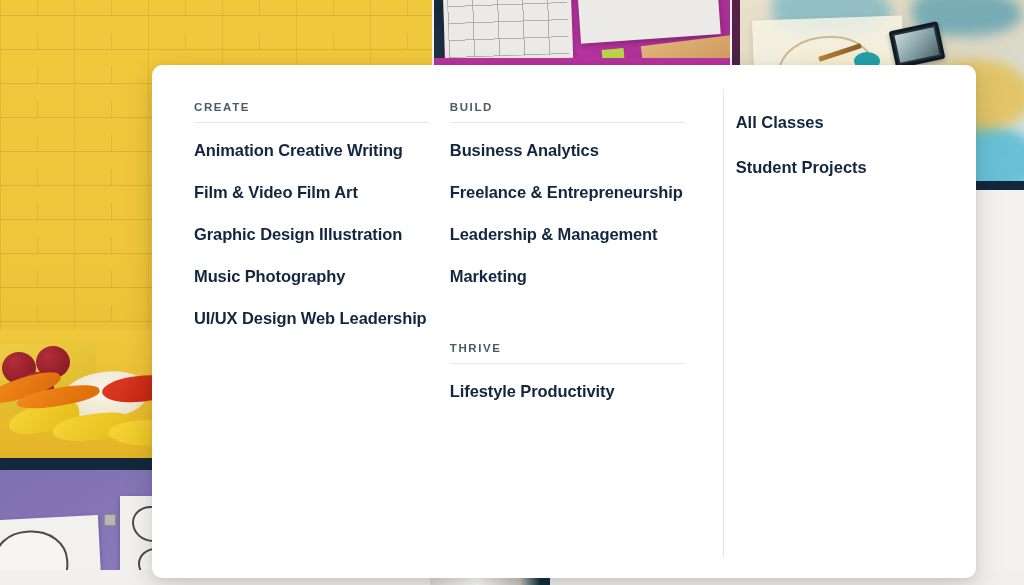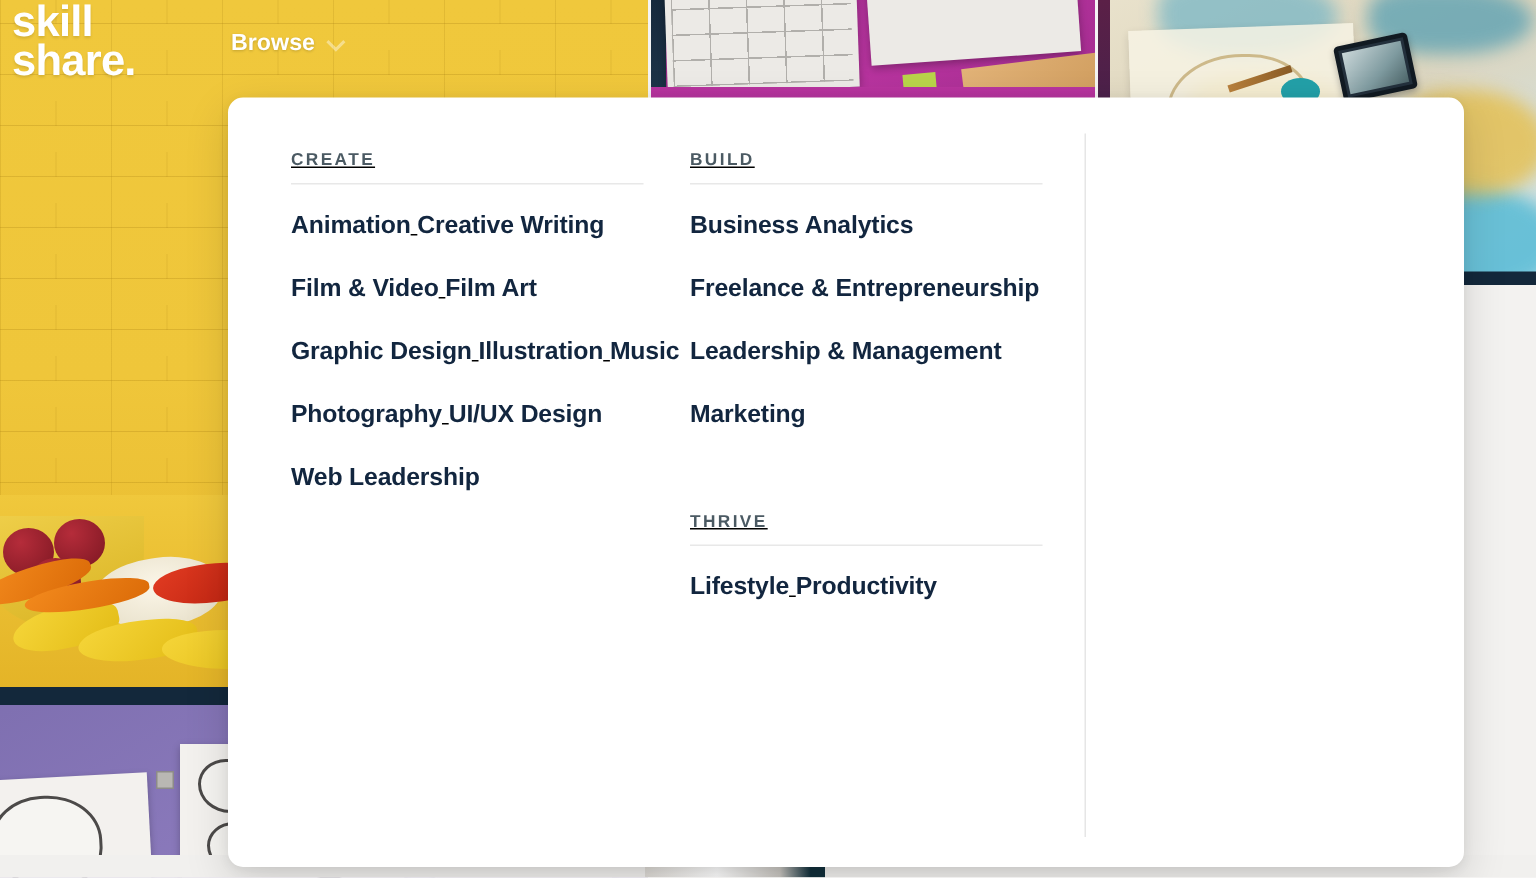--- a/index.html
+++ b/index.html
@@ -297,21 +297,20 @@
     overflow: hidden;
   }
   .dd-inner {
     position:absolute; inset: 0;
     display: flex;
     padding: 36px 0 0 0;
   }
   .col {
     position: relative;
     padding: 0 0 16px 0;
-    text-decoration: underline;
   }
   .col-create { width: 265px; margin-left: 42px; }
   .col-build  { width: 265px; margin-left: 1px; }
   .col-extra  { width: 250px; margin-left: 31px; padding-top: 12px; }
 
   .vdivider {
     position:absolute; left: 571px; top: 24px;
     width: 1px; height: 469px;
     background: #e6e6e6;
   }
@@ -442,30 +441,20 @@
       <div class="tablet">
         <div class="tablet-screen"></div>
       </div>
       <div class="darkbar-bot"></div>
     </div>
     <div class="filler-rightlow"></div>
     <div class="filler-bottom"></div>
     <div class="bottom-sketchstrip"></div>
   </div>
 
-  <div class="topnav">
-    <div class="logo">
-      <span>skill</span>
-      <span>share.</span>
-    </div>
-    <div class="nav-browse">
-      <span>Browse</span>
-      <span class="chev"></span>
-    </div>
-  </div>
 
   <div class="dropdown">
     <div class="vdivider"></div>
     <div class="dd-inner">
 
       <div class="col col-create">
         <div class="sec-head">CREATE</div>
         <div class="sec-rule"></div>
         <ul class="menu-list">
           <li class="menu-item">Animation</li>
@@ -494,17 +483,21 @@
         <div class="sec-gap"></div>
 
         <div class="sec-head">THRIVE</div>
         <div class="sec-rule"></div>
         <ul class="menu-list">
           <li class="menu-item">Lifestyle</li>
           <li class="menu-item">Productivity</li>
         </ul>
       </div>
 
+      <div class="col col-extra">
+        <a class="plain-link">All Classes</a>
+        <a class="plain-link">Student Projects</a>
+      </div>
 
     </div>
   </div>
 
 </div>
 
 </body></html>

